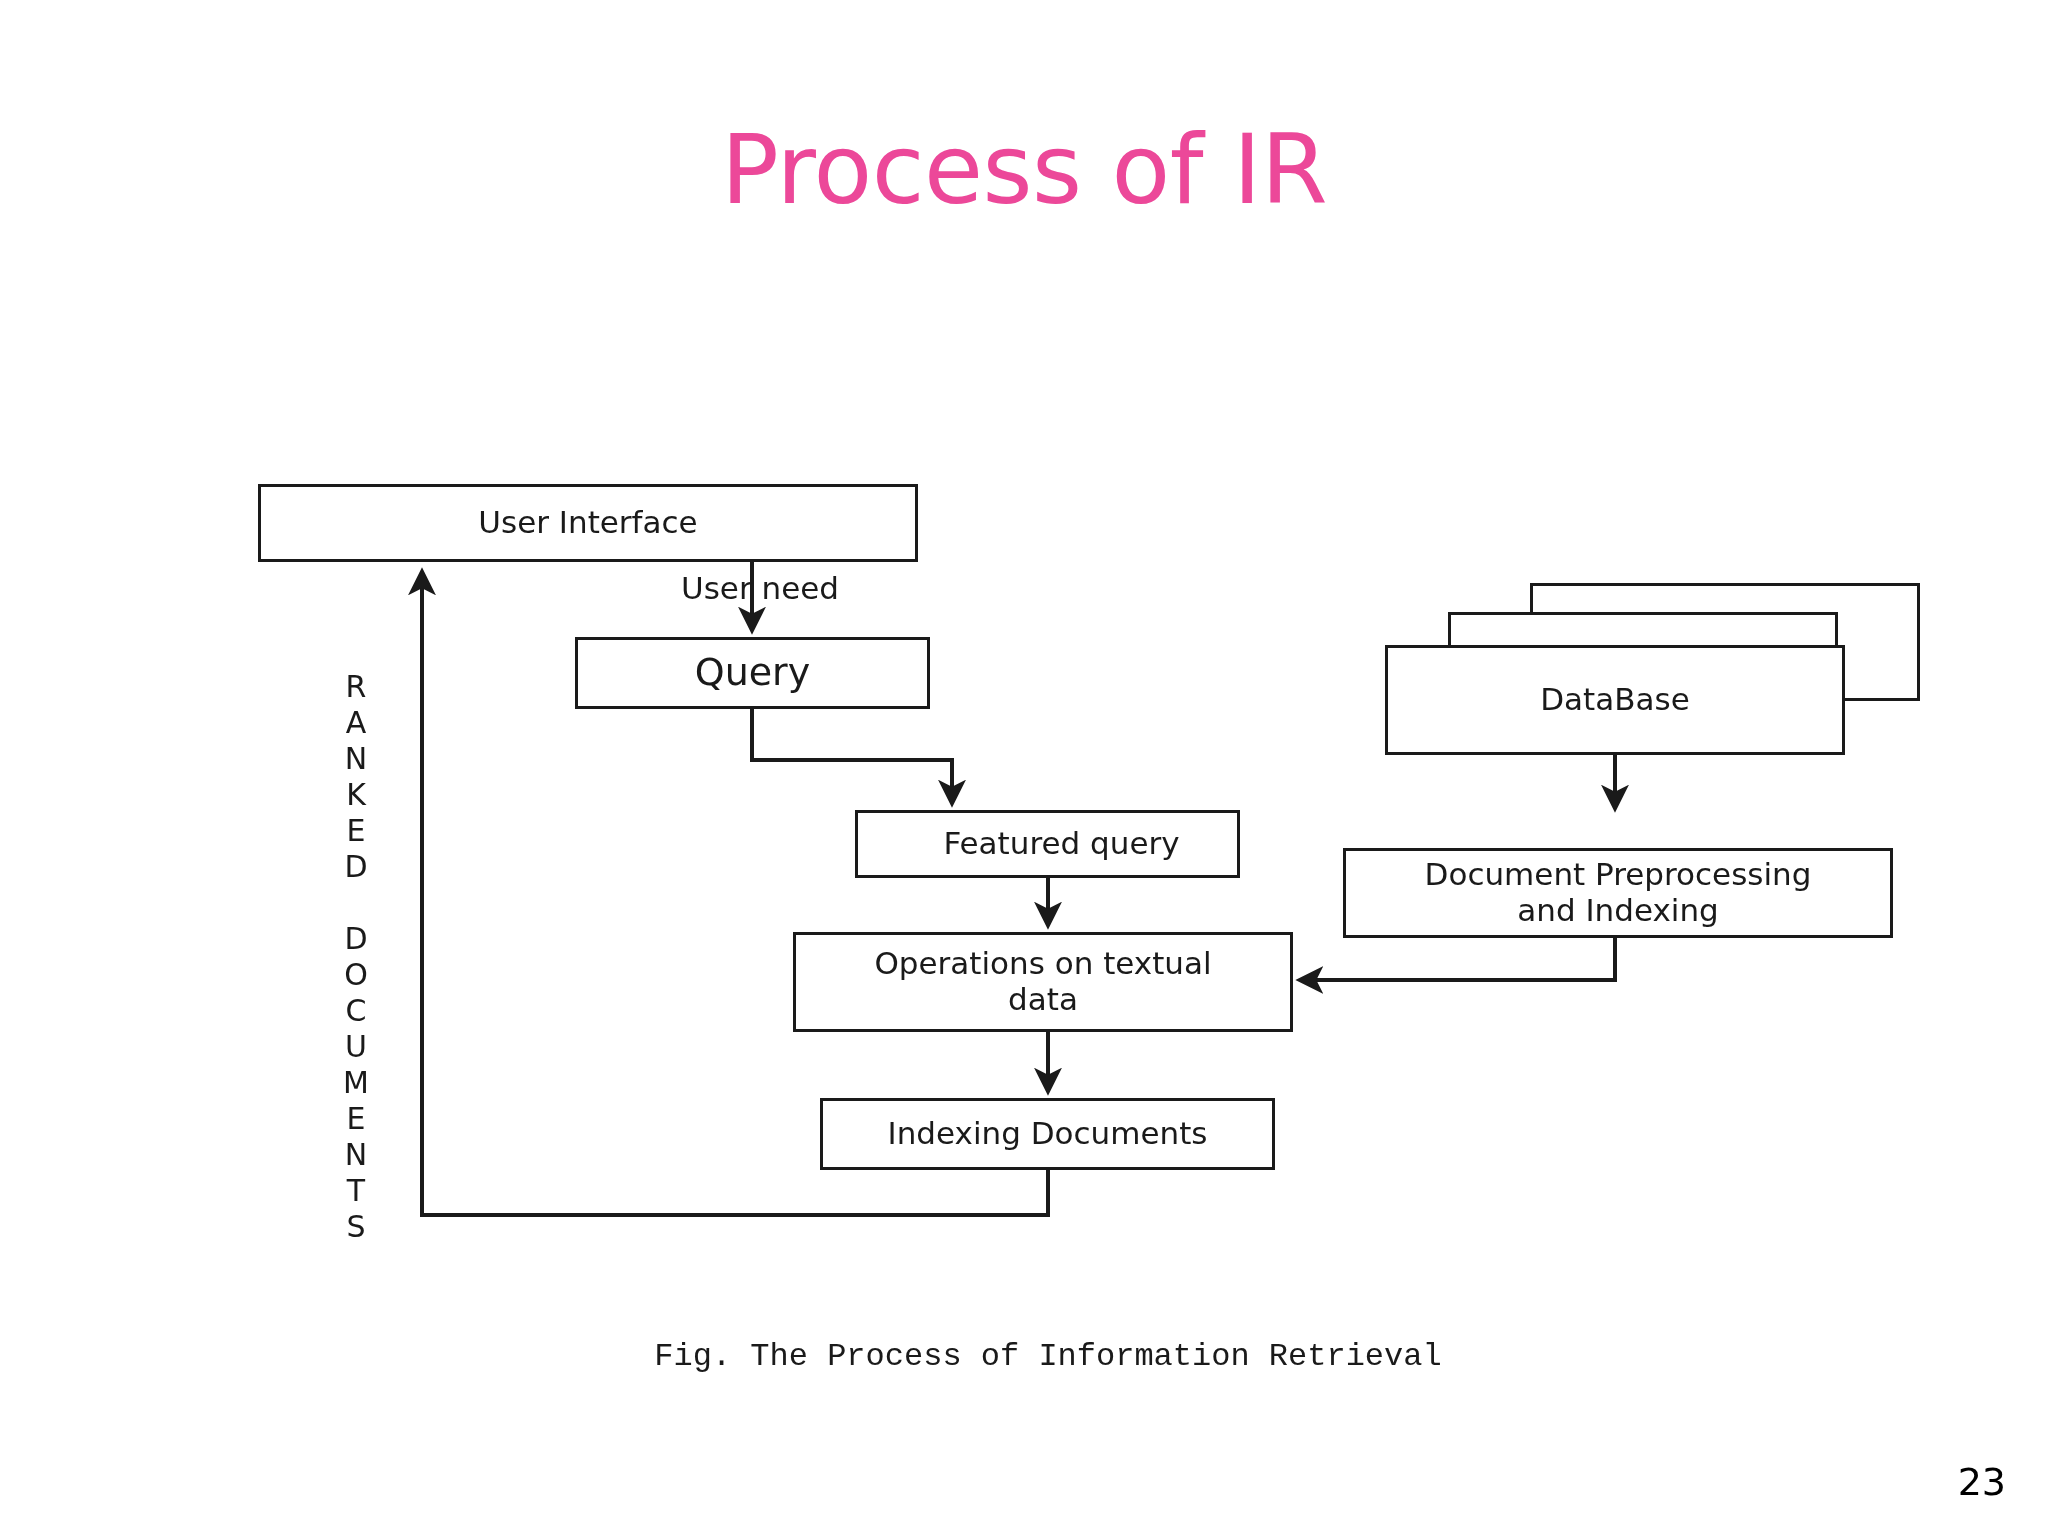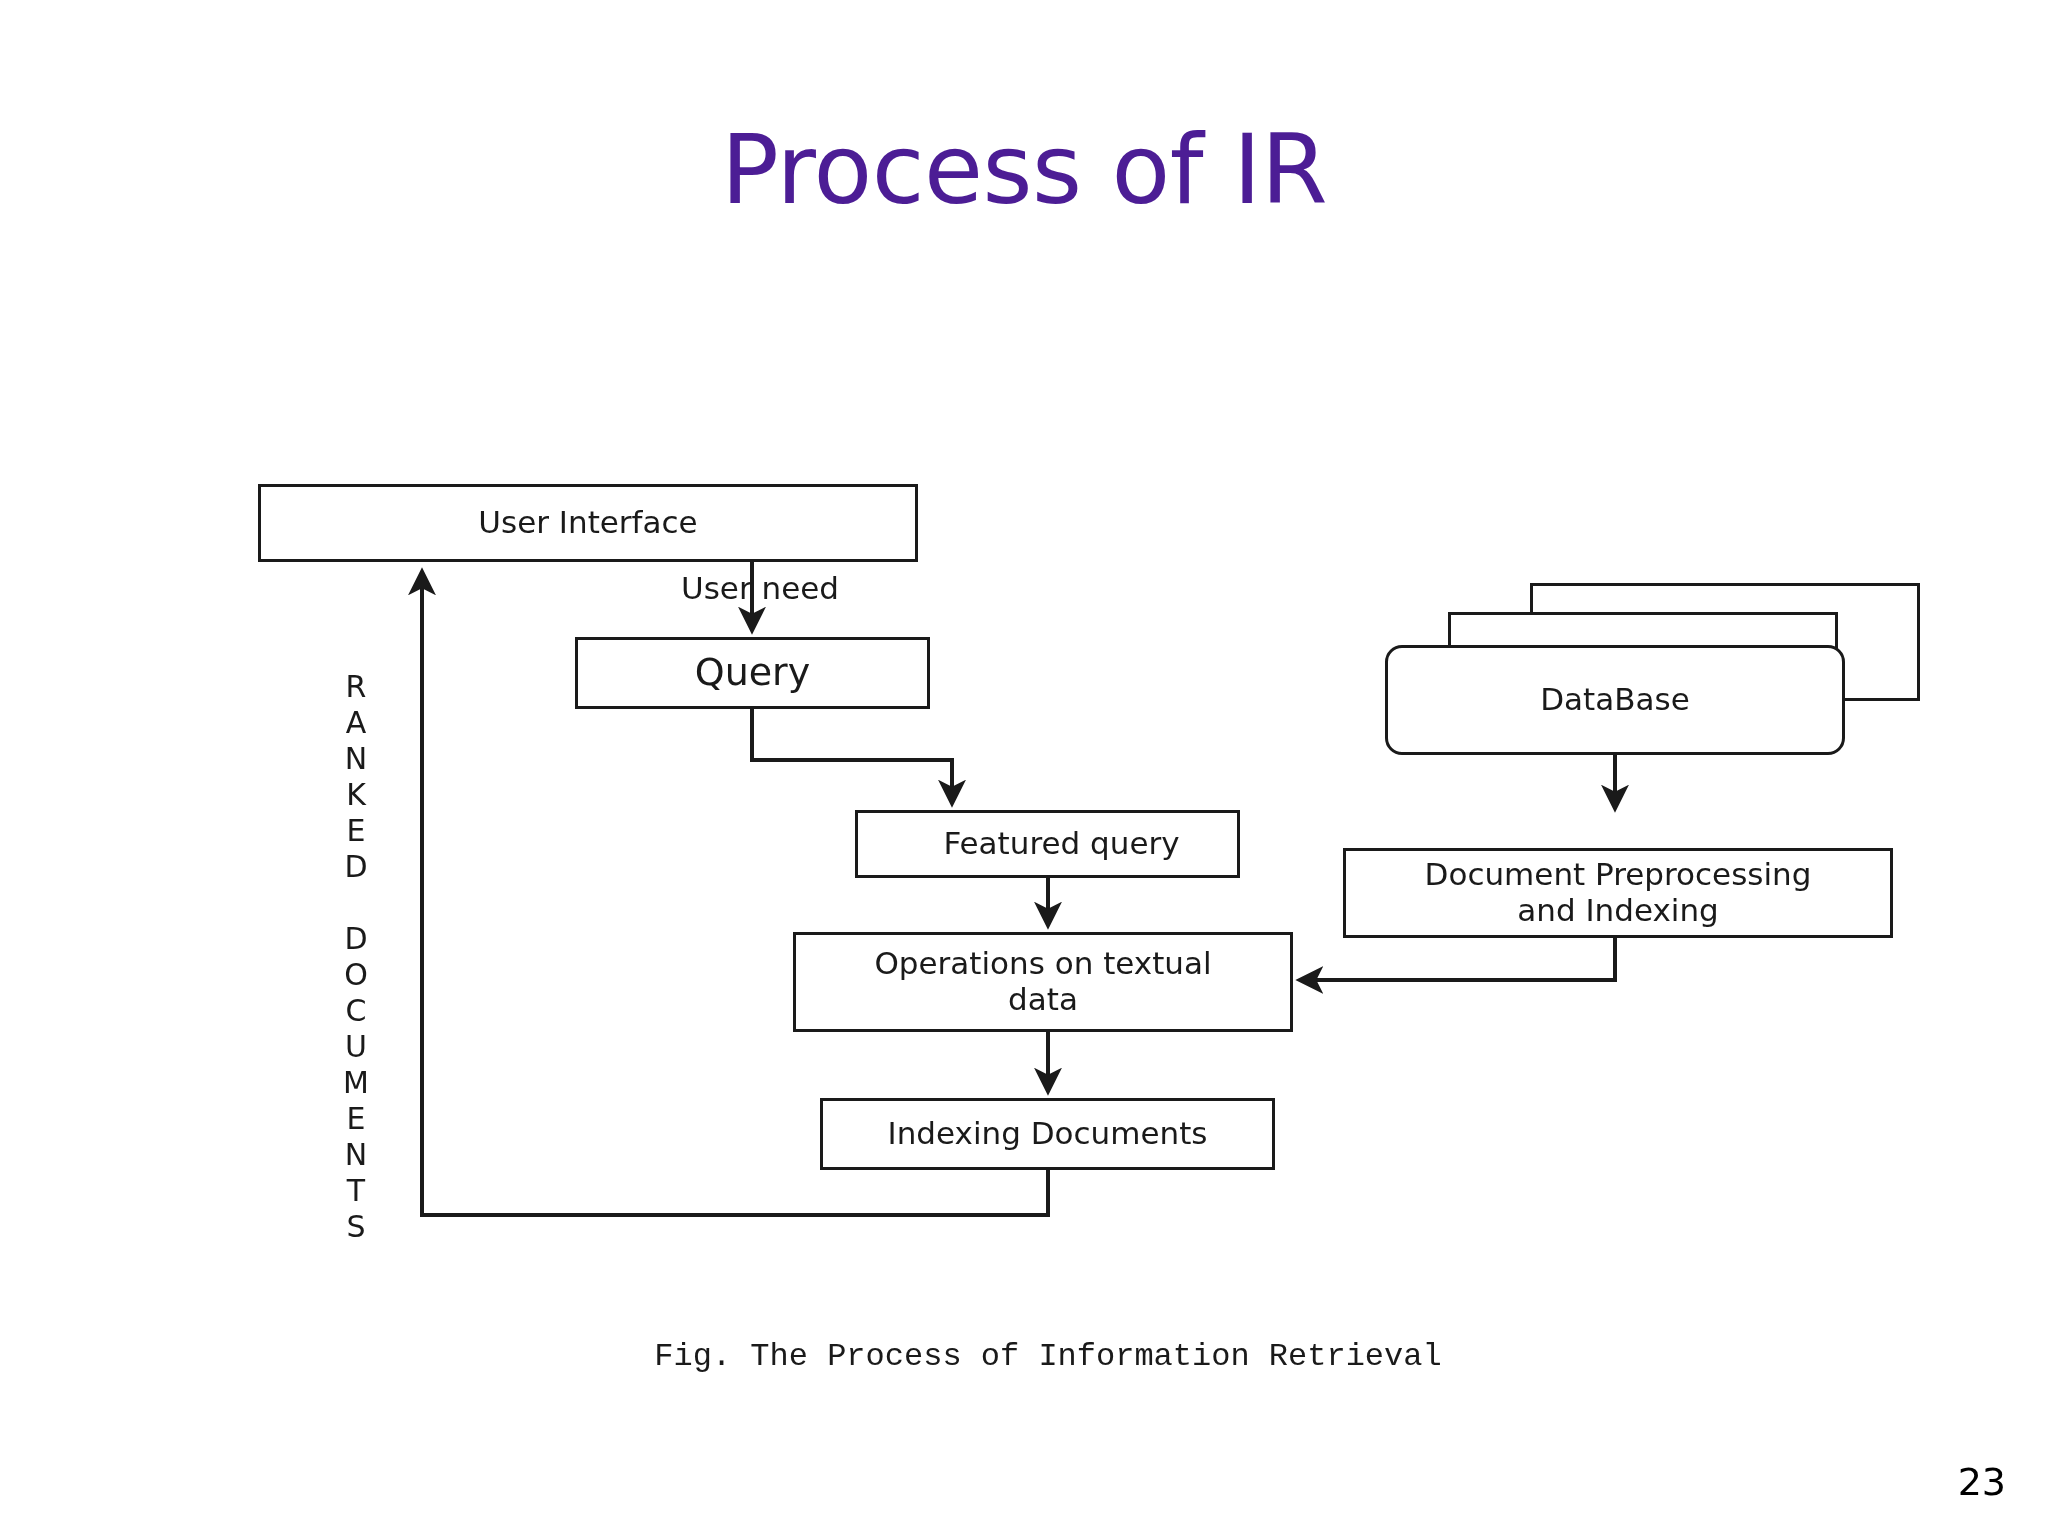--- a/index.html
+++ b/index.html
@@ -26,21 +26,21 @@
   
   #slide-title {
     position: absolute;
     left: 0;
     top: 120px;
     width: 2048px;
     text-align: center;
     font-family: "DejaVu Sans", sans-serif;
     font-size: 96px;
     font-weight: 400;
-    color: #4c1d95;
+    color: #ec4899;
     line-height: 1.05;
     letter-spacing: -0.5px;
   }
 
   
   #figure {
     position: absolute;
     left: 0;
     top: 0;
     width: 1864px;
@@ -119,21 +119,20 @@
     border: 3px solid #1a1a1a;
     background: #ffffff;
   }
   #db-back  { left: 1530px; top: 583px; width: 390px; height: 118px; z-index: 3; }
   #db-mid   { left: 1448px; top: 612px; width: 390px; height: 118px; z-index: 4; }
   #node-database {
     left: 1385px; top: 645px;
     width: 460px; height: 110px;
     font-size: 31px;
     z-index: 5;
-    border-radius: 17px;
   }
 
   
   #label-user-need {
     position: absolute;
     left: 640px;
     top: 570px;
     width: 240px;
     text-align: center;
     font-family: "DejaVu Sans", sans-serif;

